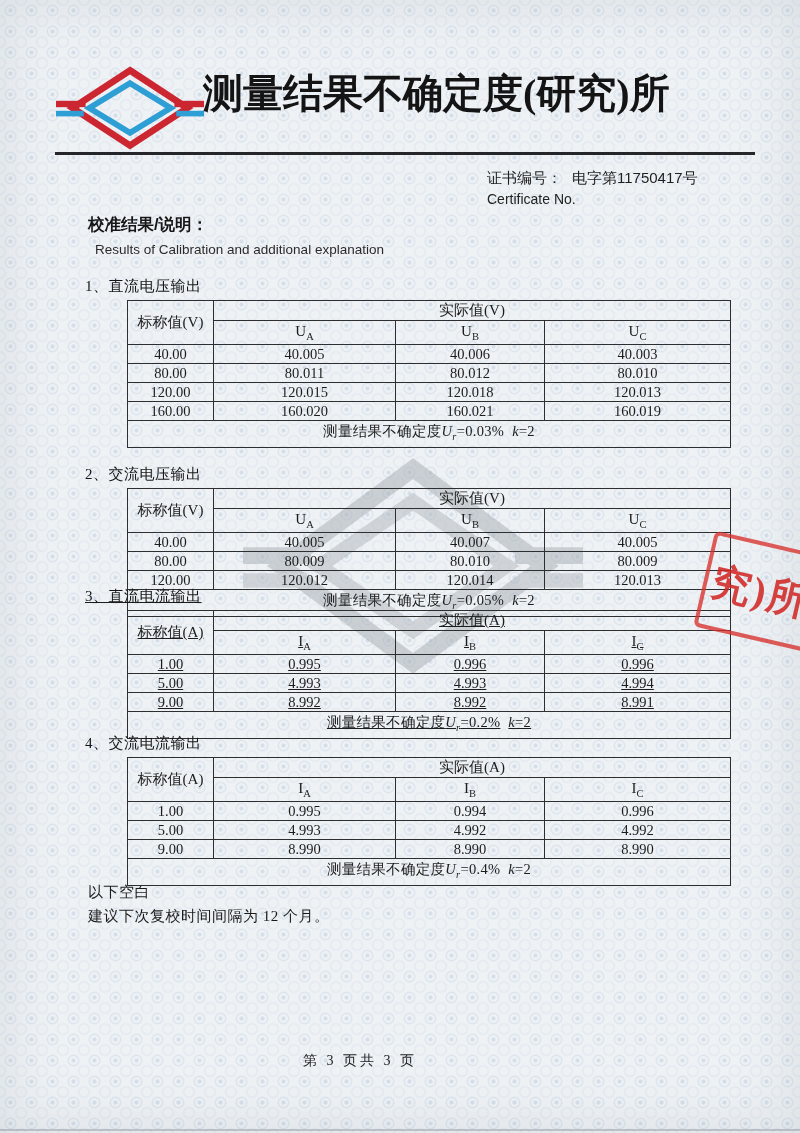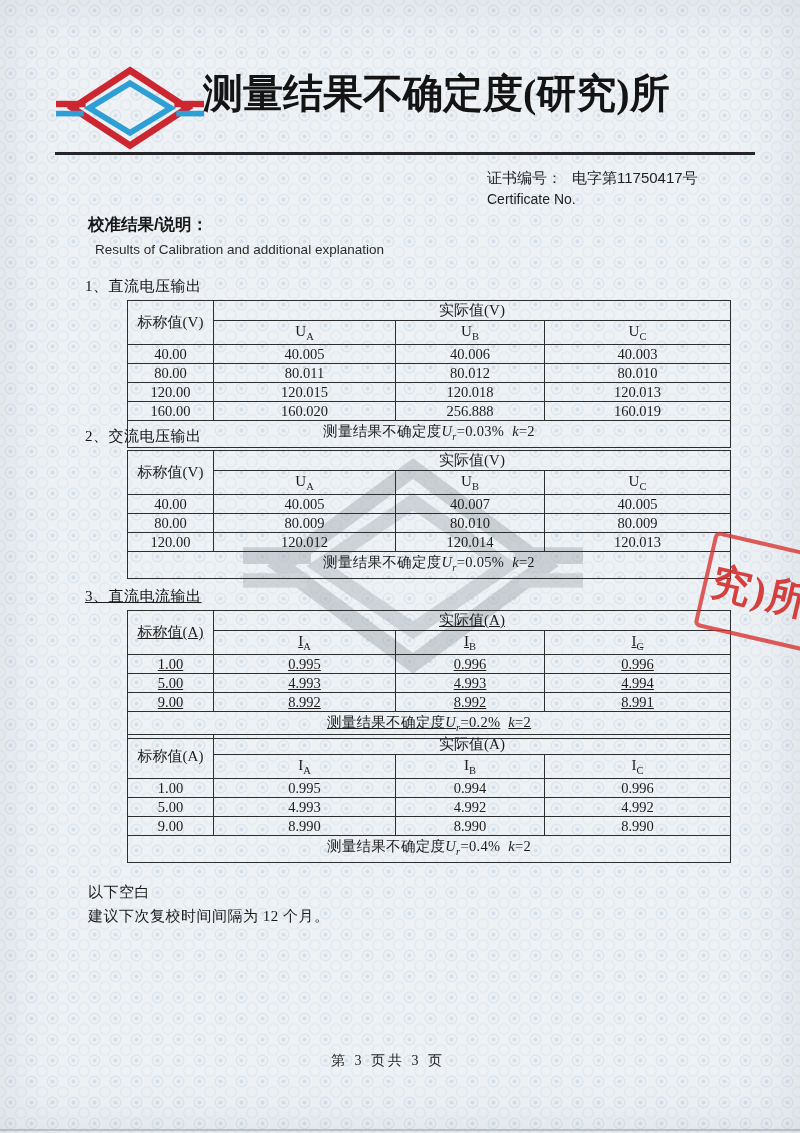--- a/index.html
+++ b/index.html
@@ -33,37 +33,37 @@
   .cert-num{margin-left:10px;}
   .cert-en{font-size:14px;color:#222;margin-top:3px;}
 
   
   .res-head{left:88px;top:214px;}
   .res-cn{font-size:16.5px;font-weight:700;color:#161616;font-family:"Liberation Sans","DejaVu Sans",sans-serif;}
   .res-en{font-size:13.5px;color:#2a2a2a;margin-top:6px;margin-left:7px;font-family:"Liberation Sans","DejaVu Sans",sans-serif;}
 
   
   .table-section{left:85px;width:660px;z-index:2;}
-  .ts-0{top:277px;} .ts-1{top:427px;} .ts-2{top:587px;text-decoration:underline;} .ts-3{top:734px;}
+  .ts-0{top:277px;} .ts-1{top:465px;} .ts-2{top:587px;text-decoration:underline;} .ts-3{top:734px;}
   .section-caption{font-size:15px;color:#151515;margin-bottom:4px;letter-spacing:0.5px;}
   table.cal{border-collapse:collapse;table-layout:fixed;width:603px;margin-left:42px;background:transparent;}
   table.cal col.c0{width:86px;} table.cal col.c1{width:182px;} table.cal col.c2{width:149px;} table.cal col.c3{width:186px;}
   table.cal th,table.cal td{border:1.4px solid #2c2e30;text-align:center;vertical-align:middle;padding:0;font-weight:400;background:transparent;}
   .th-actual{height:19px;font-size:15px;line-height:19px;}
   .th-nominal{font-size:15px;}
   tr.sym-row th{height:23px;font-size:15px;}
   table.cal sub{font-size:10.5px;}
   table.cal tbody td{height:18px;line-height:18px;font-size:14.5px;}
   td.unc-cell{height:20px;line-height:20px;font-size:14.5px;letter-spacing:0.3px;}
   .ser{font-style:italic;font-family:"Liberation Serif","DejaVu Serif",serif;}
   .ksp{display:inline-block;width:8px;}
 
   
   .notes{left:88px;top:880px;font-size:15px;line-height:24px;color:#1b1b1b;letter-spacing:0.5px;}
-  .page-num{left:0;top:1052px;width:720px;text-align:center;font-size:14px;letter-spacing:3px;color:#222;padding-left:28px;}
+  .page-num{left:0;top:1052px;width:720px;text-align:center;font-size:14px;letter-spacing:3px;color:#222;}
 
   
   .watermark{left:243px;top:452px;width:340px;height:228px;opacity:0.5;z-index:1;}
   .stamp{
     left:702px;top:549px;width:175px;height:98px;z-index:3;
     border:4px solid rgba(215,48,44,0.78);border-radius:6px;
     transform:rotate(13deg);
     display:flex;align-items:center;
     color:rgba(210,40,38,0.88);
     font-size:40px;font-weight:700;letter-spacing:2px;
@@ -154,21 +154,21 @@
           </tr>
           <tr>
             <td>120.00</td>
             <td>120.015</td>
             <td>120.018</td>
             <td>120.013</td>
           </tr>
           <tr>
             <td>160.00</td>
             <td>160.020</td>
-            <td>256.888</td>
+            <td>160.021</td>
             <td>160.019</td>
           </tr>
         </tbody>
       <tfoot>
         <tr>
             <td colspan="4" class="unc-cell"><span>测量结果不确定度</span><span class="ser"><span>U</span><sub>r</sub></span><span>=0.03%</span><span class="ksp"></span><span class="ser">k</span><span>=2</span></td>
           </tr>
       </tfoot>
     </table>
   </div>
@@ -263,20 +263,21 @@
         </tbody>
       <tfoot>
         <tr>
             <td colspan="4" class="unc-cell"><span>测量结果不确定度</span><span class="ser"><span>U</span><sub>r</sub></span><span>=0.2%</span><span class="ksp"></span><span class="ser">k</span><span>=2</span></td>
           </tr>
       </tfoot>
     </table>
   </div>
 
   <div class="abs table-section ts-3">
+    <div class="section-caption">4、交流电流输出</div>
     <table class="cal">
       <colgroup>
           <col class="c0">
           <col class="c1">
           <col class="c2">
           <col class="c3">
         </colgroup>
       <thead>
         <tr>
           <th rowspan="2" class="th-nominal">标称值(A)</th>

